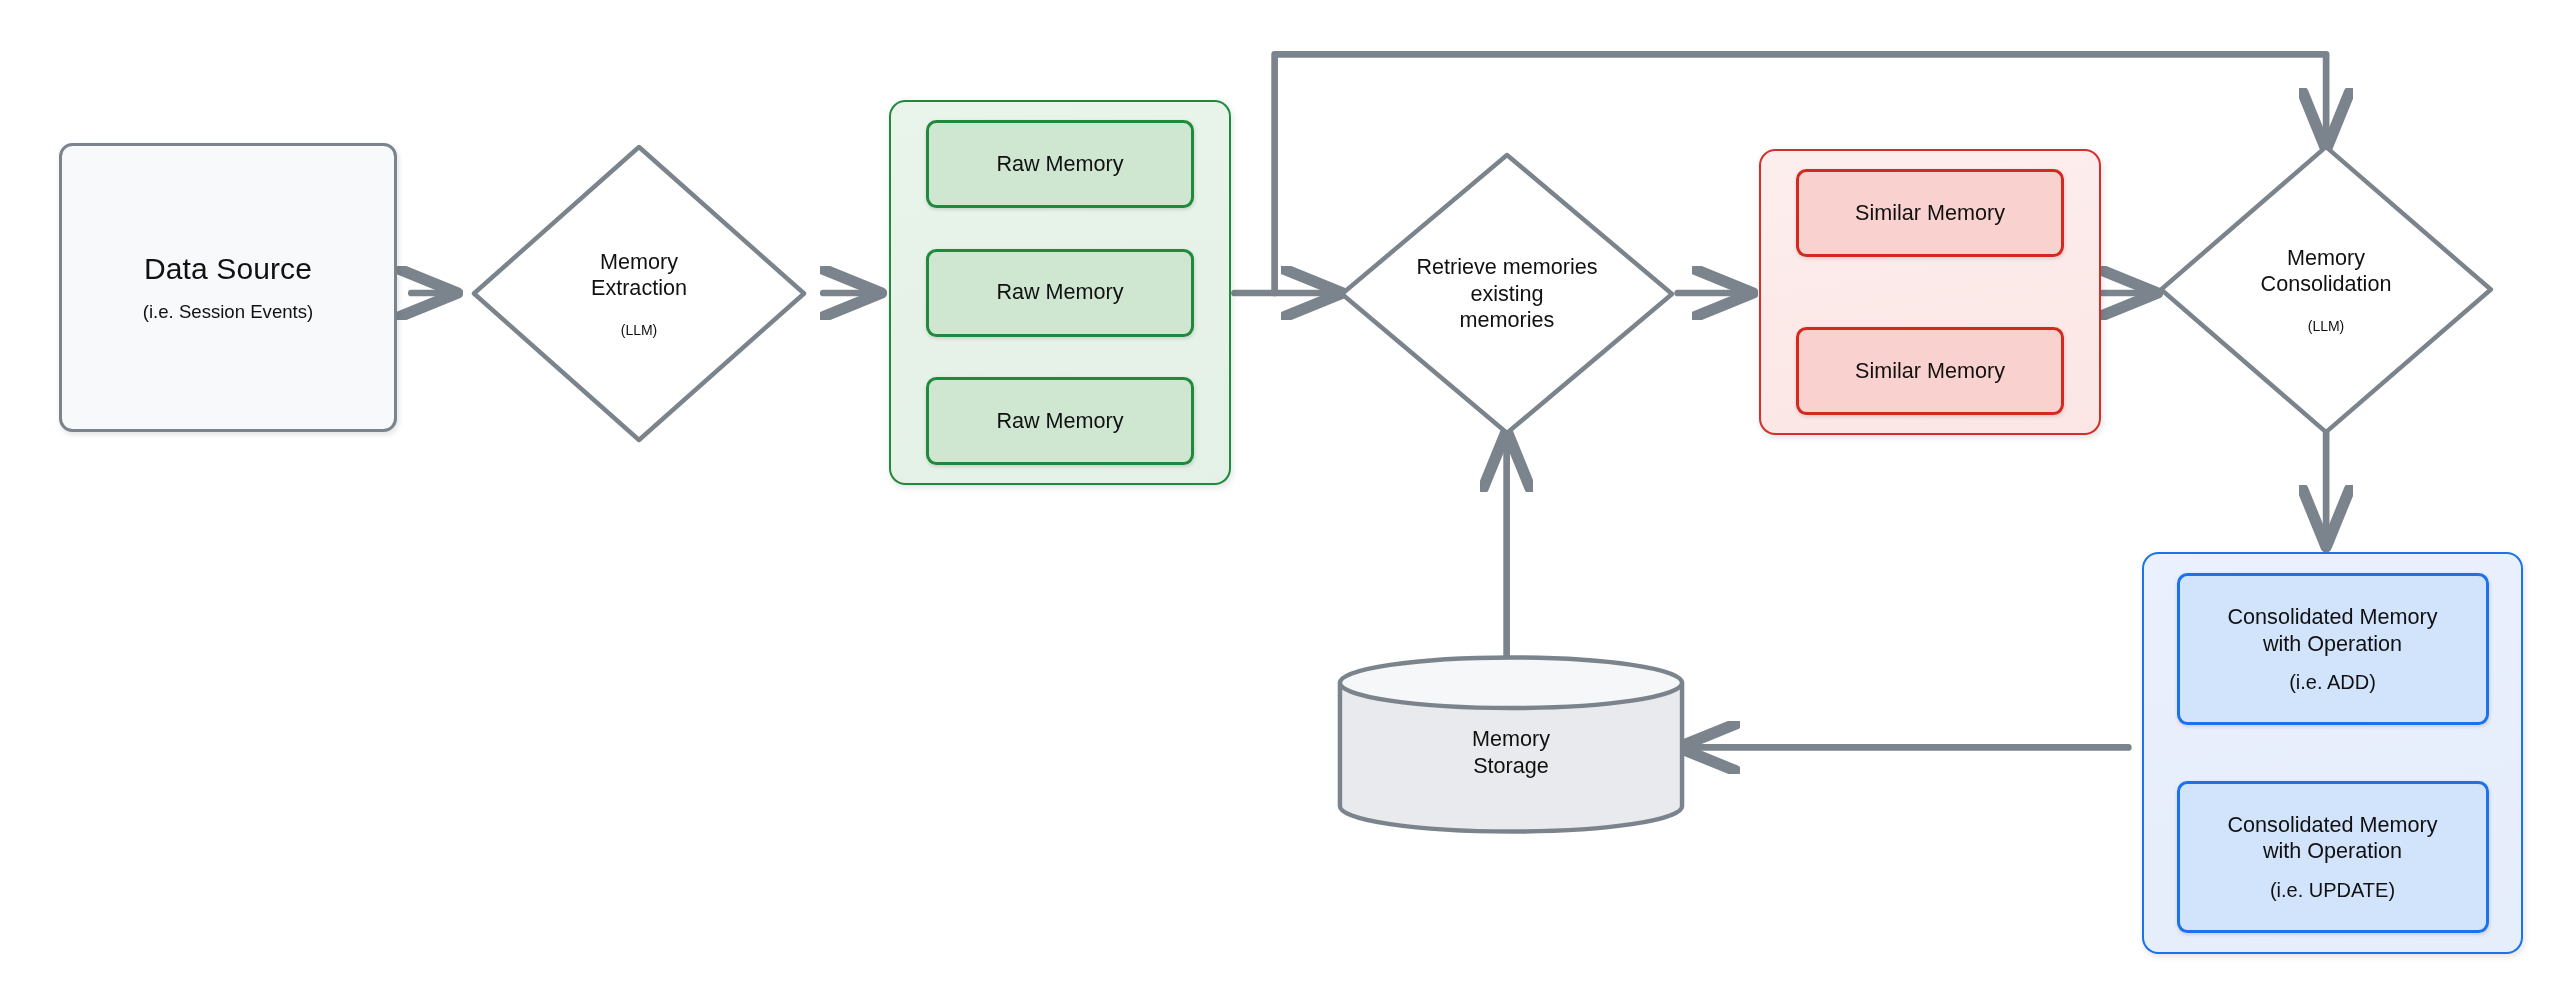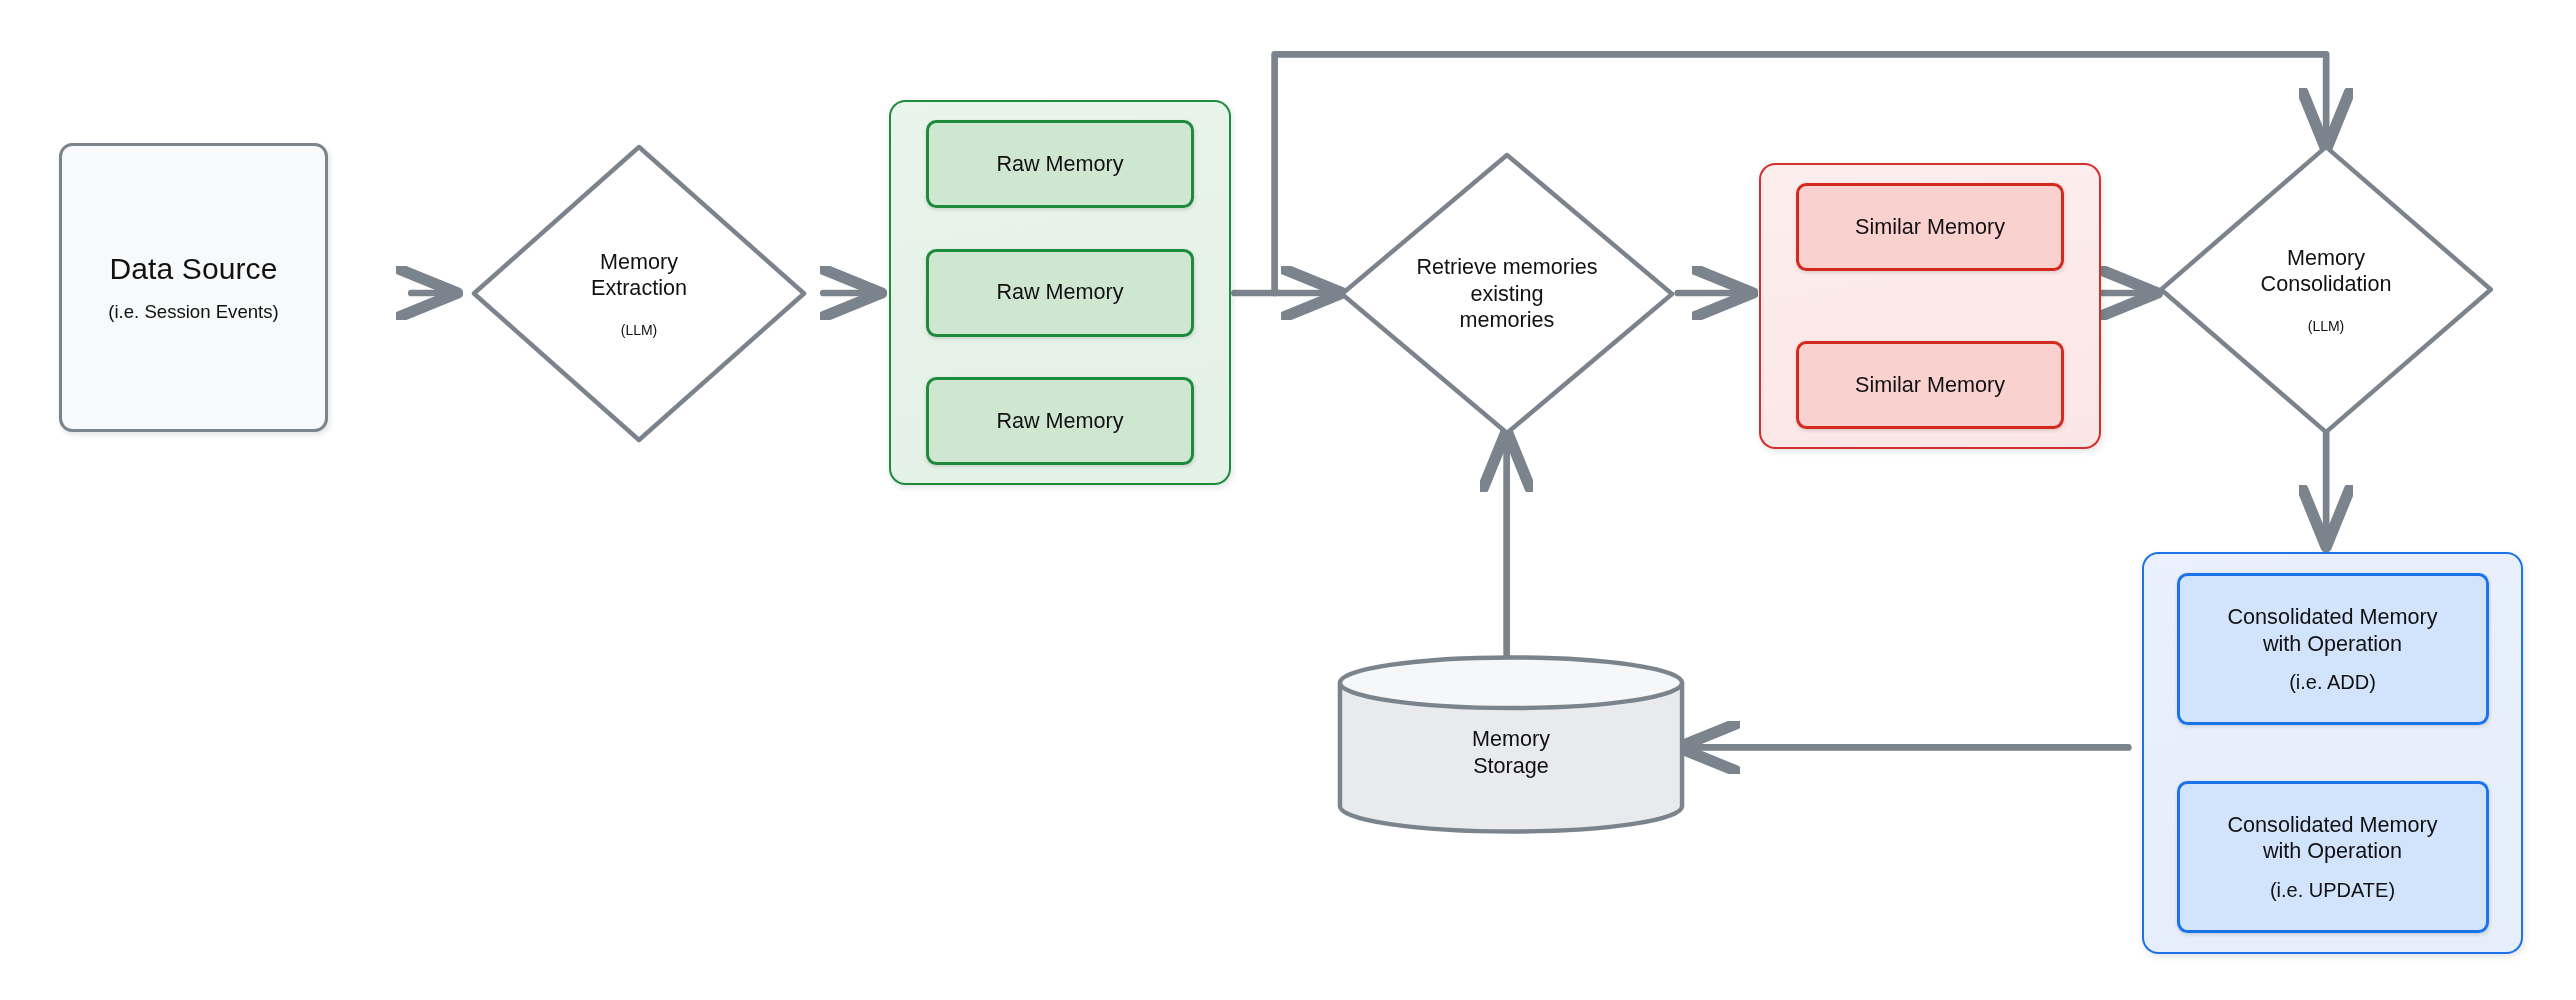--- a/index.html
+++ b/index.html
@@ -98,21 +98,20 @@
     box-shadow: 1.5px 2.2px 6px rgba(0,0,0,0.10);
     gap: 8px;
   }
   .group-green {
     background: linear-gradient(170deg, #e9f4ea 0%, #e4f1e6 100%);
     border: 2.2px solid #1e8a3c;
   }
   .group-red {
     background: linear-gradient(170deg, #fdeeee 0%, #fbe6e5 100%);
     border: 2.2px solid #d32f2c;
-    margin-top: 14px;
   }
   .group-blue {
     background: linear-gradient(170deg, #eaf0fd 0%, #e6edfb 100%);
     border: 2.2px solid #1a73e8;
   }
   .chip {
     box-sizing: border-box;
     border-radius: 10.4px;
     display: flex;
     flex-direction: column;
@@ -191,21 +190,21 @@
       <path d="M3128,572 L3128,730"></path>
 
       <path d="M2862,1005 L2262,1005"></path>
 
       <path d="M2026,890 L2026,584"></path>
 
       <path d="M1714,394 L1714,73 L3128,73 L3128,196"></path>
     </g>
   </svg>
 
-  <div class="node proc-box" style="left:59px; top:143px; width:269px; height:289px;">
+  <div class="node proc-box" style="left:59px; top:143px; width:338px; height:289px;">
     <div class="proc-title">Data Source</div>
     <div class="proc-sub">(i.e. Session Events)</div>
   </div>
 
   <div class="diamond-wrap" style="left:468px; top:141px; width:342px; height:305px;">
     <svg width="342" height="305" viewBox="0 0 460 410" xmlns="http://www.w3.org/2000/svg">
       <path d="M230,8 L452,205 L230,402 L8,205 Z" fill="#ffffff" stroke="#7b848c" stroke-width="6" stroke-linejoin="round"></path>
     </svg>
     <div class="diamond-label">
       <div class="diamond-title">Memory</div>

